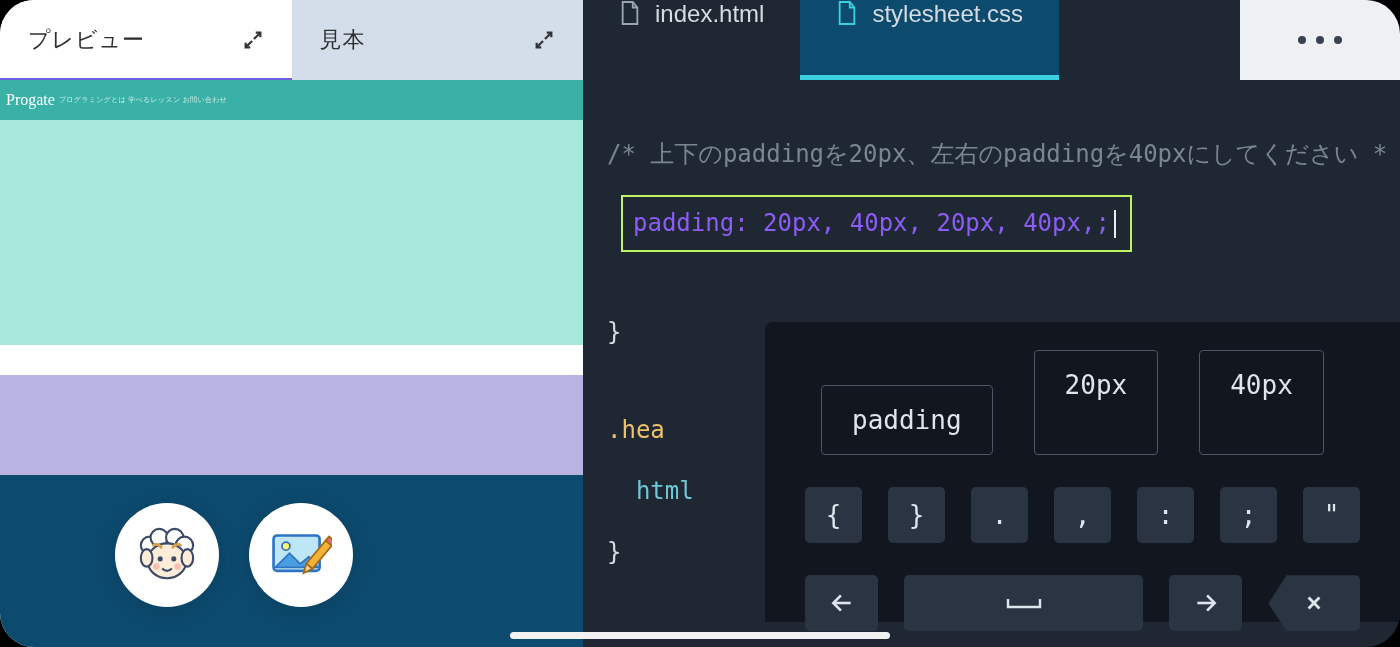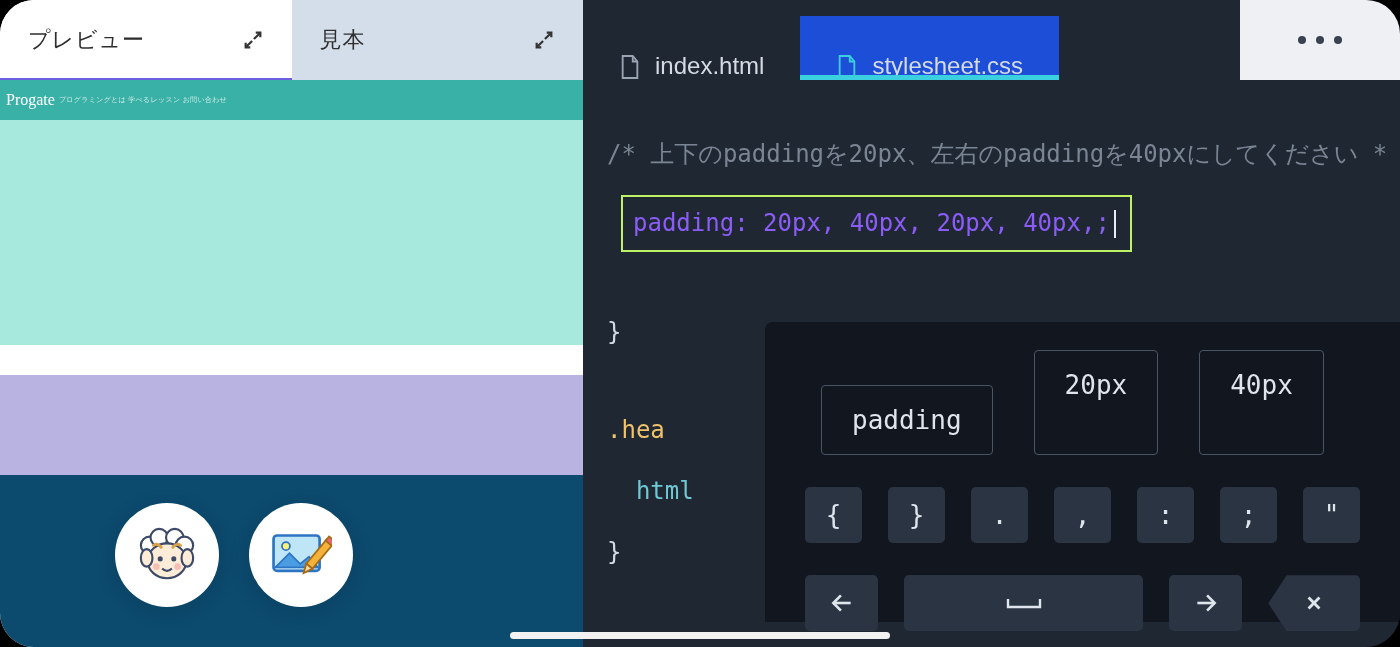--- a/index.html
+++ b/index.html
@@ -32,23 +32,23 @@
 
   
   .sheep-svg { width:62px; height:62px; }
   
   .imgedit-svg { width:62px; height:52px; }
 
   
   .right-pane { flex:1; height:100%; background:#1f2733; display:flex; flex-direction:column; position:relative; border-top-right-radius:34px; border-bottom-right-radius:34px; overflow:hidden; }
 
   .editor-tabs { height:80px; display:flex; align-items:stretch; }
-  .file-tab { display:flex; align-items:flex-end; gap:14px; padding:0 36px; font-size:24px; color:#d5dbe3; position:relative; }
+  .file-tab { display:flex; align-items:flex-start; gap:14px; padding:0 36px; font-size:24px; color:#d5dbe3; position:relative; }
   .file-tab.inactive { background:#1f2733; }
-  .file-tab.active { background:#1d4ed8;margin-top:16px; }
+  .file-tab.active { background:#0c4a6e; }
   .file-tab.active::after { content:""; position:absolute; left:0; right:0; bottom:0; height:5px; background:#3ad0e0; }
   .file-icon { width:22px; height:26px; }
   .file-icon svg { width:22px; height:26px; }
 
   .more-btn { margin-left:auto; width:160px; background:#eef0f3; display:flex; align-items:center; justify-content:center; gap:10px; }
   .more-dot { width:8px; height:8px; border-radius:4px; background:#394250; }
 
   .code-area { flex:1; padding:30px 24px 0 24px; font-family: Menlo, Consolas, monospace; font-size:24px; color:#d5dbe3; position:relative; line-height:1.55; }
   .code-line { white-space:pre; }
   .tok-prop { color:#6fc8d4; }

